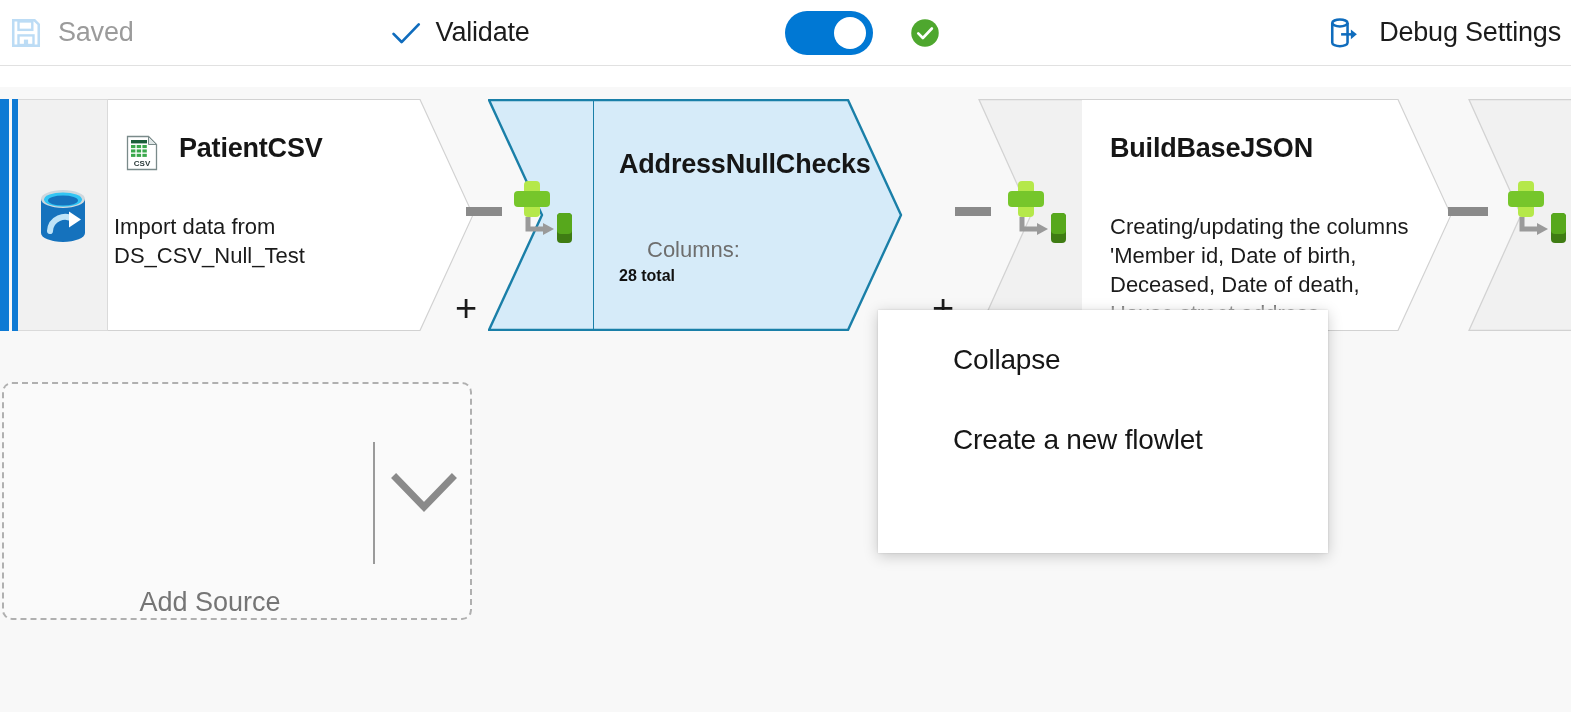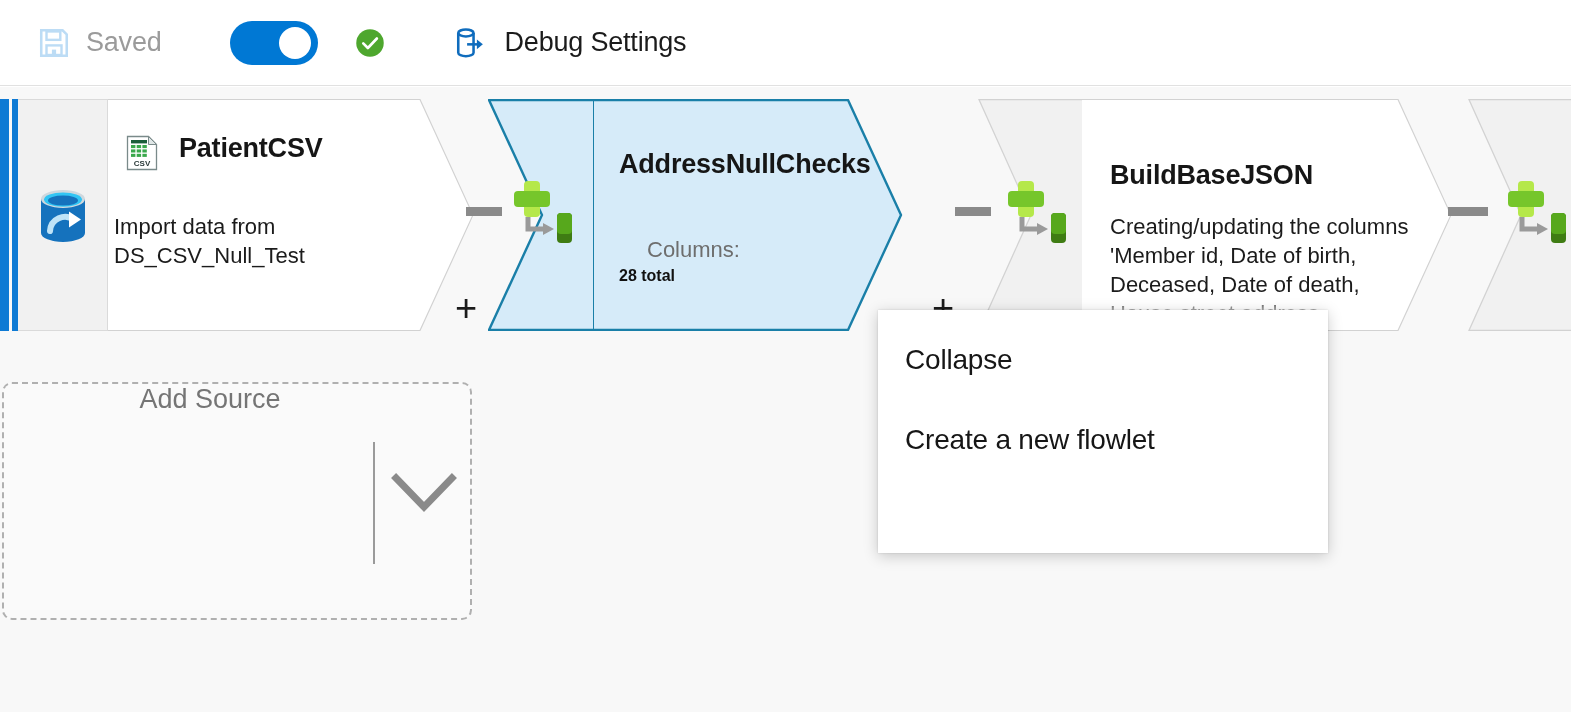--- a/index.html
+++ b/index.html
@@ -12,25 +12,26 @@
   }
   #app {
     position: relative;
     width: 1571px; height: 712px;
     background: #ffffff;
   }
 
   
   .toolbar {
     position: absolute; left: 0; top: 0;
-    width: 1571px; height: 86px;
+    width: 1571px; height: 66px;
     background: #ffffff;
     border-bottom: 1px solid #e1e1e1;
     display: flex; align-items: center;
-    padding-left: 30px;
+    padding-left: 2px;
+    justify-content: space-between;
   }
   .tb-item {
     display: flex; align-items: center;
     height: 56px;
     margin-right: 4px;
     padding: 0 6px;
     white-space: nowrap;
   }
   .tb-label {
     font-size: 27px;
@@ -193,21 +194,21 @@
   .ic-csv { position: absolute; width: 32px; height: 36px; }
 
   
   .add-source {
     position: absolute;
     left: 2px; top: 295px;
     width: 470px; height: 238px;
     border: 2px dashed #b0b0b0;
     border-radius: 10px;
     background: #fafafa;
-    display: flex; align-items: flex-start; justify-content: center;
+    display: flex; align-items: flex-end; justify-content: center;
   }
   .add-source .label {
     font-size: 27px;
     color: #757575;
     margin-right: 54px;
   }
   .add-source .sep {
     position: absolute;
     left: 369px; top: 58px;
     width: 2px; height: 122px;
@@ -226,20 +227,21 @@
     padding-top: 10px;
   }
   .ctx-item {
     height: 80px;
     display: flex; align-items: center;
     padding-left: 27px;
     font-size: 28px;
     color: #161616;
     letter-spacing: -0.2px;
     cursor: default;
+    margin-left: 48px;
   }
 </style>
 </head>
 <body>
 
 <div id="app">
 
   <div class="toolbar">
 
     <div class="tb-item">
@@ -247,20 +249,26 @@
         <path d="M3.5 3.5h14.2l2.8 2.8v14.2H3.5z" fill="none" stroke="#bcdcf5" stroke-width="1.7"></path>
         <rect x="7" y="4.3" width="9.2" height="5.6" fill="none" stroke="#bcdcf5" stroke-width="1.6"></rect>
         <rect x="7" y="13.6" width="10" height="6.4" fill="none" stroke="#bcdcf5" stroke-width="1.6"></rect>
         <rect x="10.6" y="16.4" width="2.8" height="3.6" fill="#bcdcf5"></rect>
       </svg>
       <span class="tb-label disabled">Saved</span>
     </div>
 
     <div class="tb-gap"></div>
 
+    <div class="tb-item">
+      <svg class="icon-check" viewBox="0 0 24 24">
+        <path d="M3.2 12.6l5.7 5.8L21 5.9" fill="none" stroke="#0f6cbd" stroke-width="1.9" stroke-linecap="round" stroke-linejoin="round"></path>
+      </svg>
+      <span class="tb-label">Validate</span>
+    </div>
 
     <div class="tb-gap"></div>
 
     <div class="tb-item">
       <div class="toggle">
         <div class="knob"></div>
       </div>
       <svg class="icon-greencheck" viewBox="0 0 24 24">
         <circle cx="12" cy="12" r="11" fill="#4ea72e"></circle>
         <path d="M6.6 12.3l3.7 3.7 7.2-7.6" fill="none" stroke="#ffffff" stroke-width="2.1" stroke-linecap="round" stroke-linejoin="round"></path>
@@ -358,21 +366,21 @@
         <rect x="47" y="32" width="15" height="30" rx="4" fill="#3f7c13"></rect>
         <rect x="47" y="32" width="15" height="21" rx="4" fill="#57a81c"></rect>
       </svg>
       <div class="panel">
         <div class="node-sub" style="left:28px; top:113px; width:300px; position:absolute;">Creating/updating the columns 'Member id, Date of birth, Deceased, Date of death, House street address,</div>
         <div class="fade-mask"></div>
       </div>
       <svg class="panel-edge" viewBox="0 0 370 232" preserveAspectRatio="none">
         <path d="M0 0.5 L316 0.5 L369 116 L316 231.5 L0 231.5" fill="none" stroke="#d2d2d2" stroke-width="1.2" vector-effect="non-scaling-stroke"></path>
       </svg>
-      <div class="node-title" style="left:132px; top:34px;margin-top:27px;">BuildBaseJSON</div>
+      <div class="node-title" style="left:132px; top:34px;">BuildBaseJSON</div>
 
     </div>
 
     <div class="connector" style="left:1448px; width:40px;"></div>
 
     <div class="node" id="node4">
       <div class="strip"></div>
       <svg class="strip-edge" viewBox="0 0 110 232" preserveAspectRatio="none">
         <path d="M110 0.6 L1 0.6 L53 116 L1 231.4 L110 231.4" fill="none" stroke="#d2d2d2" stroke-width="1.2" vector-effect="non-scaling-stroke"></path>
       </svg>

